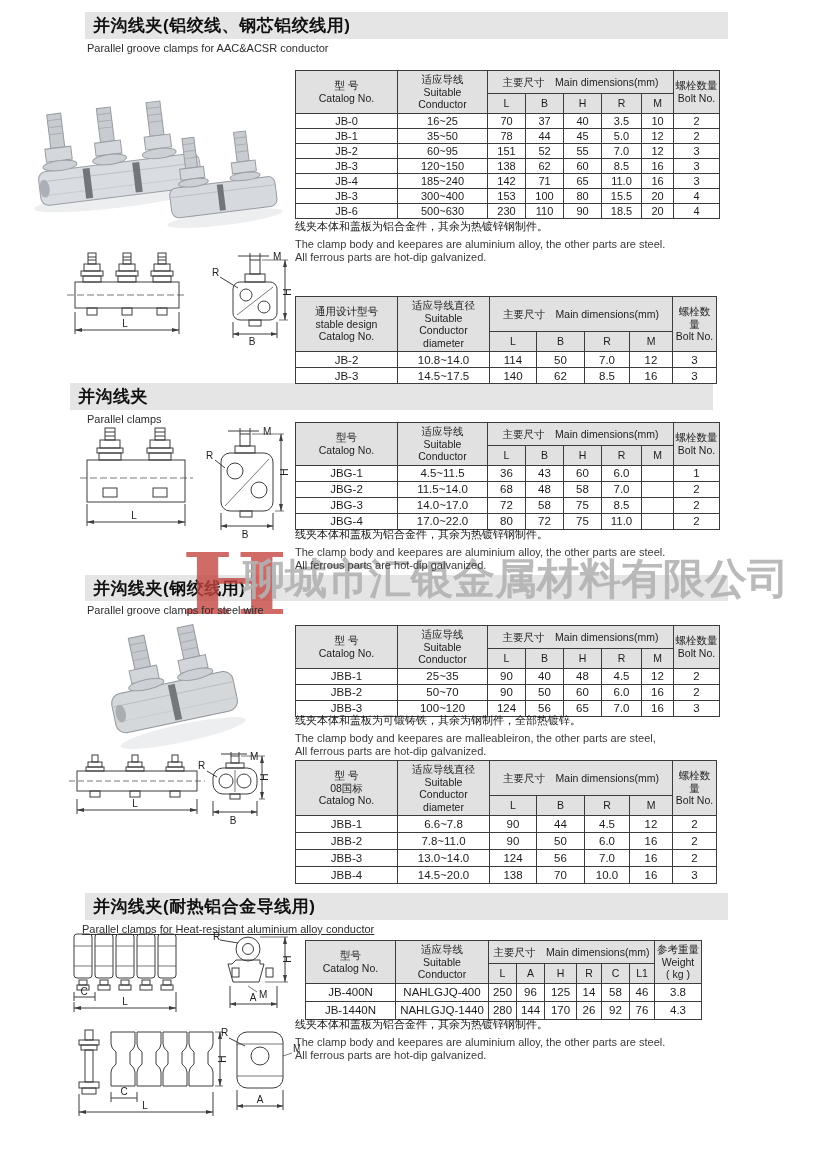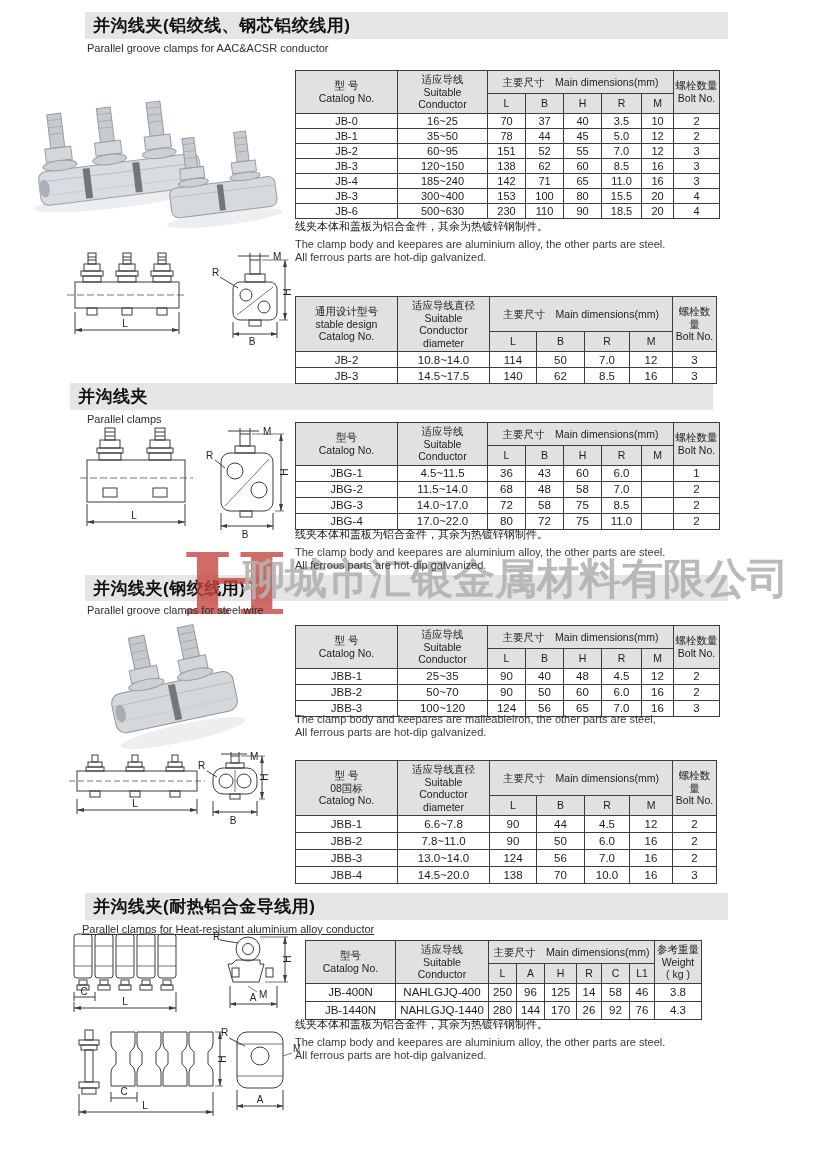--- a/index.html
+++ b/index.html
@@ -613,20 +613,21 @@
         <td>56</td>
         <td>65</td>
         <td>7.0</td>
         <td>16</td>
         <td>3</td>
       </tr>
     </tbody>
   </table>
 
 <div class="notes" style="left:295px; top:713px;">
+  <div class="note-zh">线夹本体和盖板为可锻铸铁，其余为钢制件，全部热镀锌。</div>
   <div class="note-en">The clamp body and keepares are malleableiron, the other parts are steel,</div>
   <div class="note-en">All ferrous parts are hot-dip galvanized.</div>
 </div>
 
 <svg class="fig" style="left:55px; top:752px;" width="215" height="88" viewBox="0 0 215 88">
   <g class="ln">
 
     <rect x="37" y="3" width="6" height="7"></rect>
       <rect x="33" y="10" width="14" height="5"></rect>
       <rect x="31" y="15" width="18" height="4"></rect>

